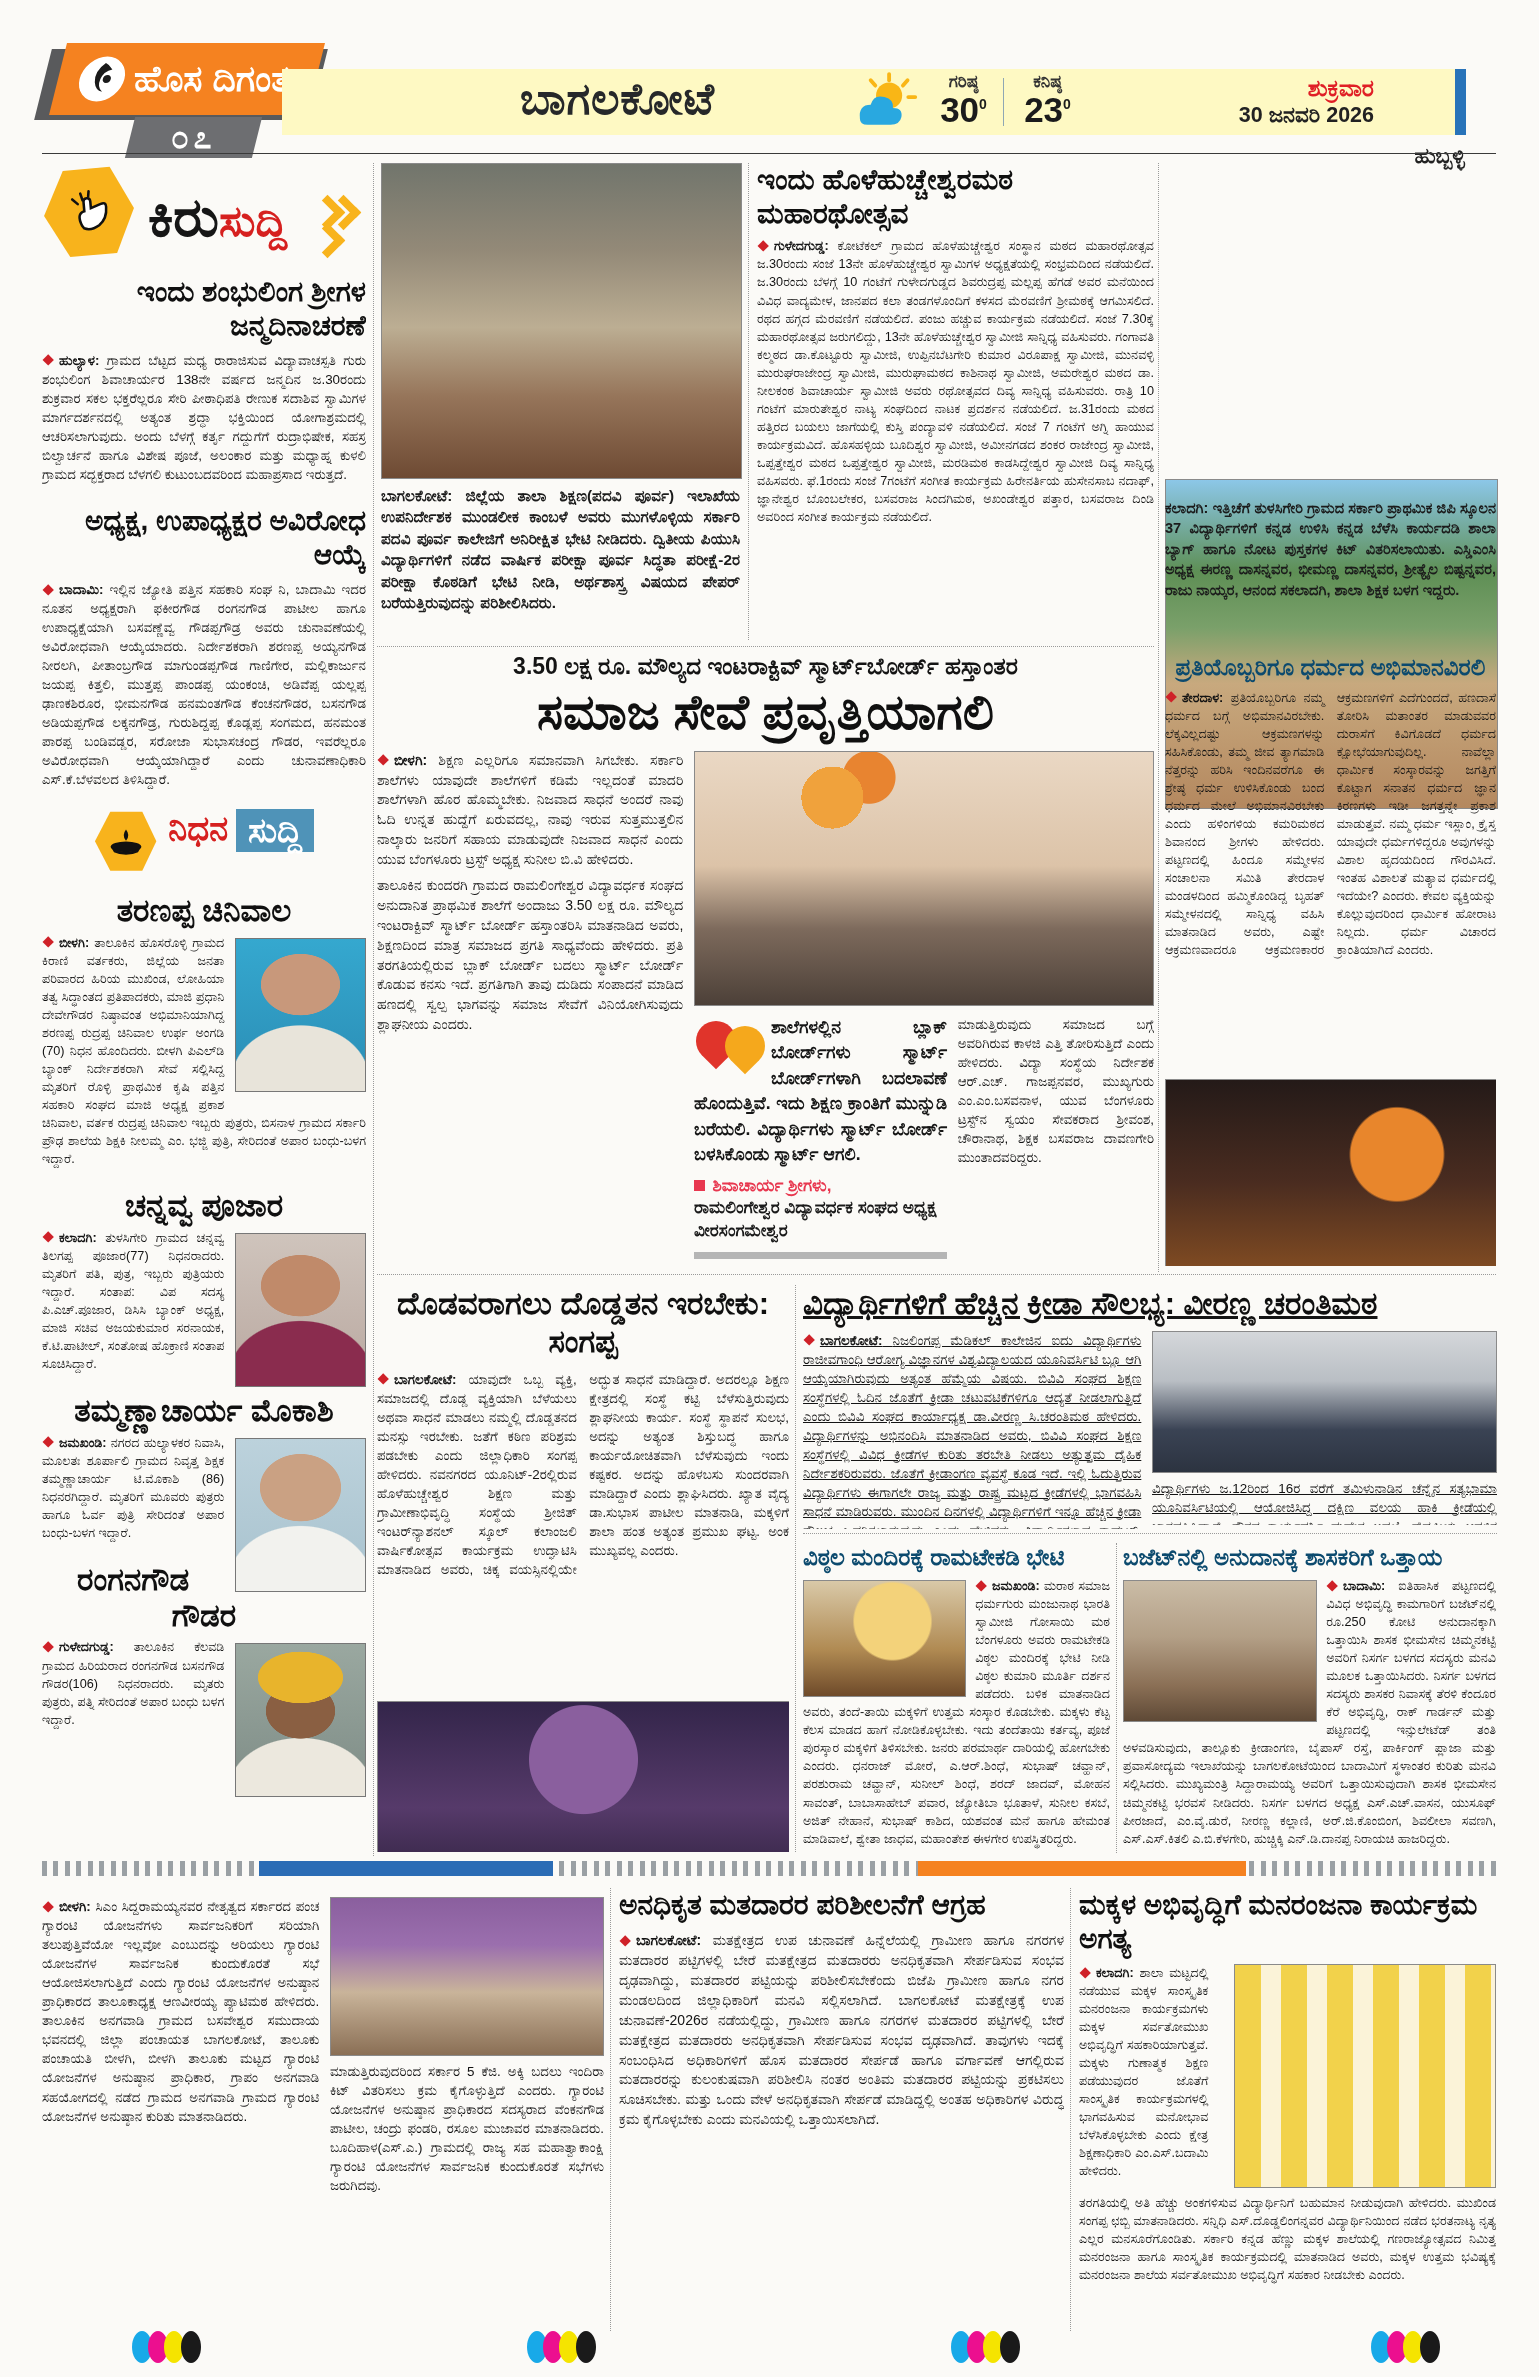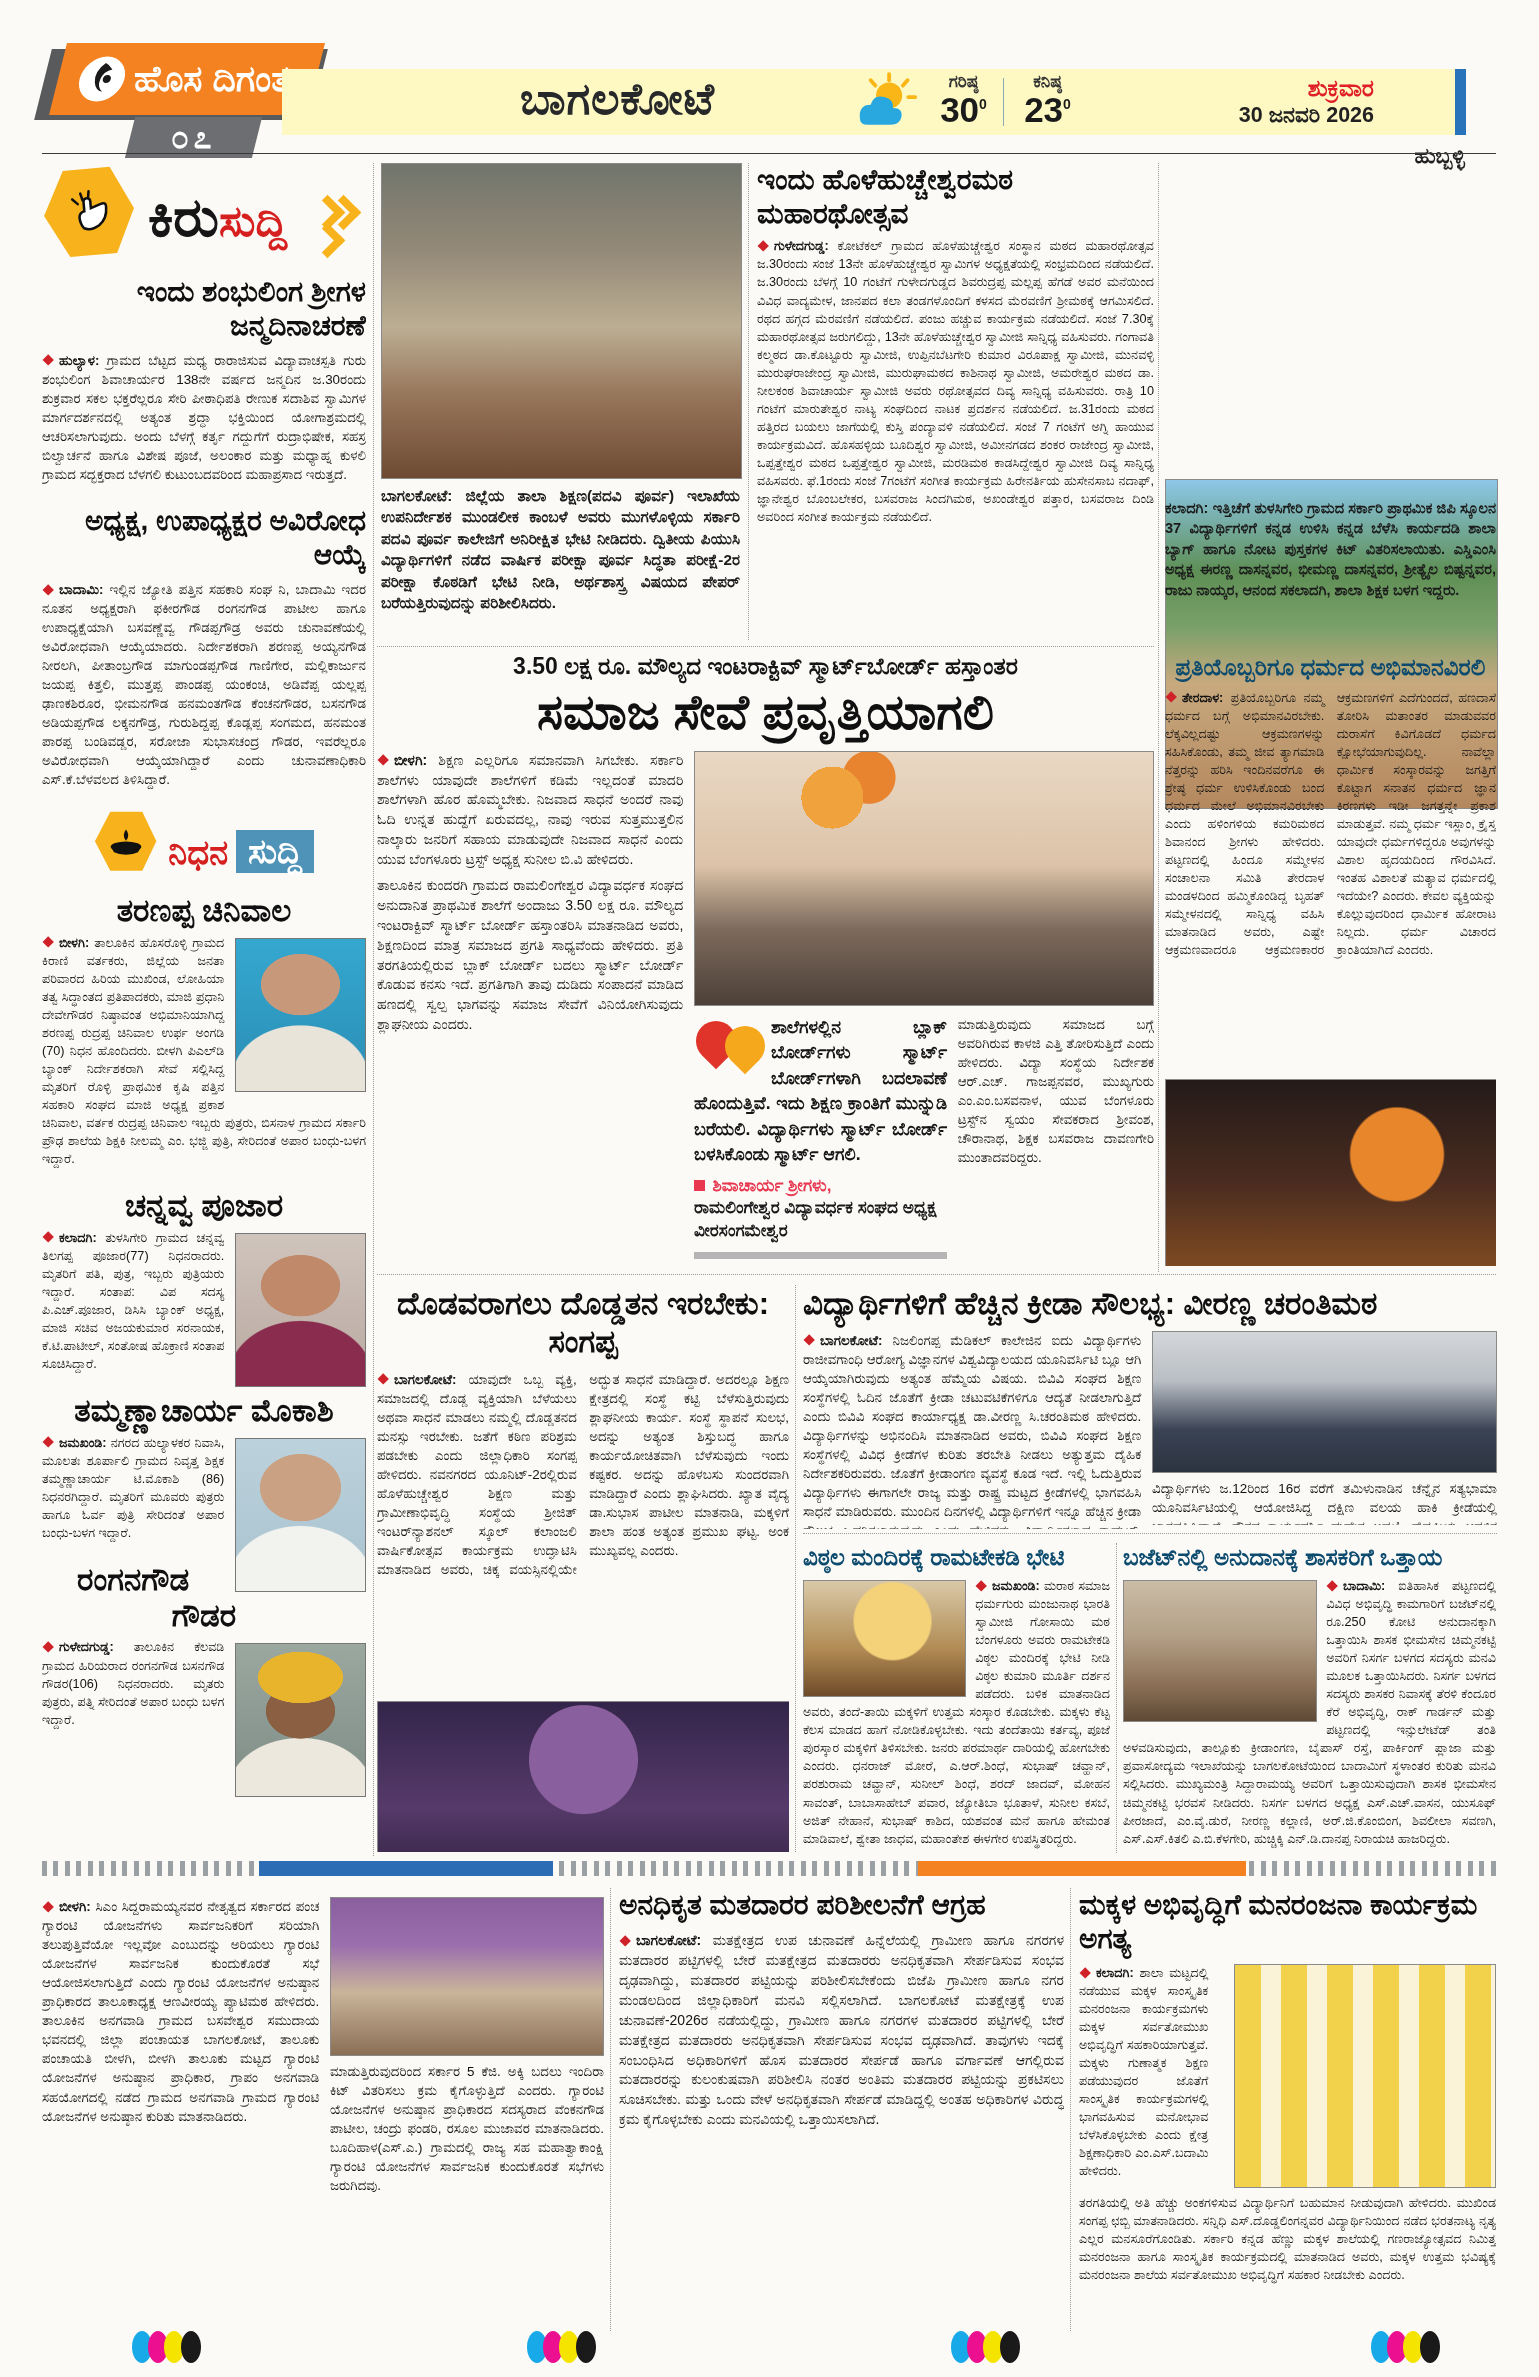--- a/index.html
+++ b/index.html
@@ -168,21 +168,21 @@
       <span class="dl">ಹುಲ್ಯಾಳ:</span>
       <span>ಗ್ರಾಮದ ಬೆಟ್ಟದ ಮಧ್ಯ ರಾರಾಜಿಸುವ ವಿದ್ಯಾವಾಚಸ್ಪತಿ ಗುರು ಶಂಭುಲಿಂಗ ಶಿವಾಚಾರ್ಯರ 138ನೇ ವರ್ಷದ ಜನ್ಮದಿನ ಜ.30ರಂದು ಶುಕ್ರವಾರ ಸಕಲ ಭಕ್ತರೆಲ್ಲರೂ ಸೇರಿ ಪೀಠಾಧಿಪತಿ ರೇಣುಕ ಸದಾಶಿವ ಸ್ವಾಮಿಗಳ ಮಾರ್ಗದರ್ಶನದಲ್ಲಿ ಅತ್ಯಂತ ಶ್ರದ್ಧಾ ಭಕ್ತಿಯಿಂದ ಯೋಗಾಶ್ರಮದಲ್ಲಿ ಆಚರಿಸಲಾಗುವುದು. ಅಂದು ಬೆಳಗ್ಗೆ ಕರ್ತೃ ಗದ್ದುಗೆಗೆ ರುದ್ರಾಭಿಷೇಕ, ಸಹಸ್ರ ಬಿಲ್ವಾರ್ಚನೆ ಹಾಗೂ ವಿಶೇಷ ಪೂಜೆ, ಅಲಂಕಾರ ಮತ್ತು ಮಧ್ಯಾಹ್ನ ಕುಳಲಿ ಗ್ರಾಮದ ಸದ್ಭಕ್ತರಾದ ಬೆಳಗಲಿ ಕುಟುಂಬದವರಿಂದ ಮಹಾಪ್ರಸಾದ ಇರುತ್ತದೆ.</span>
     </div>
 
     <div class="h-md" style="text-align:right;margin-top:20px;">ಅಧ್ಯಕ್ಷ, ಉಪಾಧ್ಯಕ್ಷರ ಅವಿರೋಧ ಆಯ್ಕೆ</div>
     <div class="body-txt" style="margin-top:7.7px;">
       <span class="dl">ಬಾದಾಮಿ:</span>
       <span>ಇಲ್ಲಿನ ಜ್ಯೋತಿ ಪತ್ತಿನ ಸಹಕಾರಿ ಸಂಘ ನಿ, ಬಾದಾಮಿ ಇದರ ನೂತನ ಅಧ್ಯಕ್ಷರಾಗಿ ಫಕೀರಗೌಡ ರಂಗನಗೌಡ ಪಾಟೀಲ ಹಾಗೂ ಉಪಾಧ್ಯಕ್ಷೆಯಾಗಿ ಬಸವಣ್ಣೆವ್ವ ಗೌಡಪ್ಪಗೌಡ್ರ ಅವರು ಚುನಾವಣೆಯಲ್ಲಿ ಅವಿರೋಧವಾಗಿ ಆಯ್ಕೆಯಾದರು. ನಿರ್ದೇಶಕರಾಗಿ ಶರಣಪ್ಪ ಅಯ್ಯನಗೌಡ ನೀರಲಗಿ, ಪೀತಾಂಬ್ರಗೌಡ ಮಾಗುಂಡಪ್ಪಗೌಡ ಗಾಣಿಗೇರ, ಮಲ್ಲಿಕಾರ್ಜುನ ಜಯಪ್ಪ ಕಿತ್ತಲಿ, ಮುತ್ತಪ್ಪ ಪಾಂಡಪ್ಪ ಯಂಕಂಚಿ, ಅಡಿವೆಪ್ಪ ಯಲ್ಲಪ್ಪ ಢಾಣಕಶಿರೂರ, ಭೀಮನಗೌಡ ಹನಮಂತಗೌಡ ಕೆಂಚನಗೌಡರ, ಬಸನಗೌಡ ಅಡಿಯಪ್ಪಗೌಡ ಲಕ್ಕನಗೌಡ್ರ, ಗುರುಶಿದ್ದಪ್ಪ ಕೊಡ್ಲಪ್ಪ ಸಂಗಮದ, ಹನಮಂತ ಪಾರಪ್ಪ ಬಂಡಿವಡ್ಡರ, ಸರೋಜಾ ಸುಭಾಸಚಂದ್ರ ಗೌಡರ, ಇವರೆಲ್ಲರೂ ಅವಿರೋಧವಾಗಿ ಆಯ್ಕೆಯಾಗಿದ್ದಾರೆ ಎಂದು ಚುನಾವಣಾಧಿಕಾರಿ ಎಸ್.ಕೆ.ಬೆಳವಲದ ತಿಳಿಸಿದ್ದಾರೆ.</span>
     </div>
 
-    <div style="display:flex;align-items:flex-end;justify-content:center;margin:20px 0 3.1px 0;">
+    <div style="display:flex;align-items:flex-start;justify-content:center;margin:20px 0 3.1px 0;">
       <div class="hex" style="width:64px;height:64px;">
         <svg width="40" height="31" viewBox="0 0 60 44">
           <path d="M30 4 Q37 13 30 21 Q23 13 30 4 Z" fill="#111"></path>
           <ellipse cx="30" cy="30" rx="23" ry="8" fill="#111"></ellipse>
           <path d="M8 31 Q30 44 52 31 L48 38 Q30 46 12 38 Z" fill="#111"></path>
         </svg>
       </div>
       <span class="nid-word1">ನಿಧನ</span>
       <span class="nid-word2">ಸುದ್ದಿ</span>
     </div>
@@ -282,21 +282,21 @@
     <div class="body-txt two-col clip" style="margin-top:9.2px;height:322px;">
       <span class="dl">ಬಾಗಲಕೋಟೆ:</span>
       <span>ಯಾವುದೇ ಒಬ್ಬ ವ್ಯಕ್ತಿ, ಸಮಾಜದಲ್ಲಿ ದೊಡ್ಡ ವ್ಯಕ್ತಿಯಾಗಿ ಬೆಳೆಯಲು ಅಥವಾ ಸಾಧನೆ ಮಾಡಲು ನಮ್ಮಲ್ಲಿ ದೊಡ್ಡತನದ ಮನಸ್ಸು ಇರಬೇಕು. ಜತೆಗೆ ಕಠಿಣ ಪರಿಶ್ರಮ ಪಡಬೇಕು ಎಂದು ಜಿಲ್ಲಾಧಿಕಾರಿ ಸಂಗಪ್ಪ ಹೇಳಿದರು. ನವನಗರದ ಯೂನಿಟ್-2ರಲ್ಲಿರುವ ಹೊಳೆಹುಚ್ಚೇಶ್ವರ ಶಿಕ್ಷಣ ಮತ್ತು ಗ್ರಾಮೀಣಾಭಿವೃದ್ಧಿ ಸಂಸ್ಥೆಯ ಶ್ರೀಜಿತ್ ಇಂಟರ್‌ನ್ಯಾಶನಲ್ ಸ್ಕೂಲ್ ಕಲಾಂಜಲಿ ವಾರ್ಷಿಕೋತ್ಸವ ಕಾರ್ಯಕ್ರಮ ಉದ್ಘಾಟಿಸಿ ಮಾತನಾಡಿದ</span>
       <span>ಅವರು, ಚಿಕ್ಕ ವಯಸ್ಸಿನಲ್ಲಿಯೇ ಅದ್ಭುತ ಸಾಧನೆ ಮಾಡಿದ್ದಾರೆ. ಅದರಲ್ಲೂ ಶಿಕ್ಷಣ ಕ್ಷೇತ್ರದಲ್ಲಿ ಸಂಸ್ಥೆ ಕಟ್ಟಿ ಬೆಳೆಸುತ್ತಿರುವುದು ಶ್ಲಾಘನೀಯ ಕಾರ್ಯ. ಸಂಸ್ಥೆ ಸ್ಥಾಪನೆ ಸುಲಭ, ಅದನ್ನು ಅತ್ಯಂತ ಶಿಸ್ತುಬದ್ಧ ಹಾಗೂ ಕಾರ್ಯಯೋಚಿತವಾಗಿ ಬೆಳೆಸುವುದು ಇಂದು ಕಷ್ಟಕರ. ಅದನ್ನು ಹೊಳಬಸು ಸುಂದರವಾಗಿ ಮಾಡಿದ್ದಾರೆ ಎಂದು ಶ್ಲಾಘಿಸಿದರು. ಖ್ಯಾತ ವೈದ್ಯ ಡಾ.ಸುಭಾಸ ಪಾಟೀಲ ಮಾತನಾಡಿ, ಮಕ್ಕಳಿಗೆ ಶಾಲಾ ಹಂತ ಅತ್ಯಂತ ಪ್ರಮುಖ ಘಟ್ಟ. ಅಂಕ ಮುಖ್ಯವಲ್ಲ ಎಂದರು.</span>
     </div>
     <div class="ph ph-kalanjali" style="width:411px;height:192px;margin-top:9.2px;"></div>
   </div>
 
   <div class="abs vdot" style="left:795px;top:1285px;height:567px;"></div>
 
-  <div class="abs clip" style="left:803px;top:1285px;width:694px;height:244px;">
+  <div class="abs clip" style="left:803px;top:1285px;width:694px;height:244px;text-decoration:underline;">
     <div class="h-lg">ವಿದ್ಯಾರ್ಥಿಗಳಿಗೆ ಹೆಚ್ಚಿನ ಕ್ರೀಡಾ ಸೌಲಭ್ಯ: ವೀರಣ್ಣ ಚರಂತಿಮಠ</div>
     <div style="display:flex;margin-top:7.7px;">
       <div style="width:339px;padding-right:10.7px;" class="body-txt">
         <span class="dl">ಬಾಗಲಕೋಟೆ:</span>
         <span>ನಿಜಲಿಂಗಪ್ಪ ಮೆಡಿಕಲ್ ಕಾಲೇಜಿನ ಐದು ವಿದ್ಯಾರ್ಥಿಗಳು ರಾಜೀವಗಾಂಧಿ ಆರೋಗ್ಯ ವಿಜ್ಞಾನಗಳ ವಿಶ್ವವಿದ್ಯಾಲಯದ ಯೂನಿವರ್ಸಿಟಿ ಬ್ಲೂ ಆಗಿ ಆಯ್ಕೆಯಾಗಿರುವುದು ಅತ್ಯಂತ ಹೆಮ್ಮೆಯ ವಿಷಯ. ಬಿವಿವಿ ಸಂಘದ ಶಿಕ್ಷಣ ಸಂಸ್ಥೆಗಳಲ್ಲಿ ಓದಿನ ಜೊತೆಗೆ ಕ್ರೀಡಾ ಚಟುವಟಿಕೆಗಳಿಗೂ ಆದ್ಯತೆ ನೀಡಲಾಗುತ್ತಿದೆ ಎಂದು ಬಿವಿವಿ ಸಂಘದ ಕಾರ್ಯಾಧ್ಯಕ್ಷ ಡಾ.ವೀರಣ್ಣ ಸಿ.ಚರಂತಿಮಠ ಹೇಳಿದರು.</span>
         <span>ವಿದ್ಯಾರ್ಥಿಗಳನ್ನು ಅಭಿನಂದಿಸಿ ಮಾತನಾಡಿದ ಅವರು, ಬಿವಿವಿ ಸಂಘದ ಶಿಕ್ಷಣ ಸಂಸ್ಥೆಗಳಲ್ಲಿ ವಿವಿಧ ಕ್ರೀಡೆಗಳ ಕುರಿತು ತರಬೇತಿ ನೀಡಲು ಅತ್ಯುತ್ತಮ ದೈಹಿಕ ನಿರ್ದೇಶಕರಿರುವರು. ಜೊತೆಗೆ ಕ್ರೀಡಾಂಗಣ ವ್ಯವಸ್ಥೆ ಕೂಡ ಇದೆ. ಇಲ್ಲಿ ಓದುತ್ತಿರುವ ವಿದ್ಯಾರ್ಥಿಗಳು ಈಗಾಗಲೇ ರಾಜ್ಯ ಮತ್ತು ರಾಷ್ಟ್ರ ಮಟ್ಟದ ಕ್ರೀಡೆಗಳಲ್ಲಿ ಭಾಗವಹಿಸಿ ಸಾಧನೆ ಮಾಡಿರುವರು. ಮುಂದಿನ ದಿನಗಳಲ್ಲಿ ವಿದ್ಯಾರ್ಥಿಗಳಿಗೆ ಇನ್ನೂ ಹೆಚ್ಚಿನ ಕ್ರೀಡಾ ಸೌಲಭ್ಯ ಒದಗಿಸಲಾಗುವುದು ಎಂದು ಹೇಳಿದರು. ವಿದ್ಯಾರ್ಥಿಗಳಾದ ರಾಹುಲ್, ಪ್ರಜ್ವಲ, ವೈಭವ, ರಾಮಕುಮಾರ ಮತ್ತು ವಿಲಾಸ ಯೂನಿವರ್ಸಿಟಿ ಬ್ಲೂ ಆಗಿ ಆಯ್ಕೆಯಾಗಿದ್ದರು.</span>
       </div>
       <div style="width:345px;">
         <div class="ph ph-medals" style="width:343px;height:140px;"></div>
         <div class="body-txt clip" style="margin-top:6.1px;height:46px;">ವಿದ್ಯಾರ್ಥಿಗಳು ಜ.12ರಿಂದ 16ರ ವರೆಗೆ ತಮಿಳುನಾಡಿನ ಚೆನ್ನೈನ ಸತ್ಯಭಾಮಾ ಯೂನಿವರ್ಸಿಟಿಯಲ್ಲಿ ಆಯೋಜಿಸಿದ್ದ ದಕ್ಷಿಣ ವಲಯ ಹಾಕಿ ಕ್ರೀಡೆಯಲ್ಲಿ ಭಾಗವಹಿಸಿದ್ದಾರೆ. ಗೌರವ ಕಾರ್ಯದರ್ಶಿ ಮಹೇಶ ಅಥಣಿ, ವೈದ್ಯಕೀಯ ಆಡಳಿತ ಮಂಡಳಿ ಕಾರ್ಯಾಧ್ಯಕ್ಷ ಅಶೋಕ ಎಂ.ಸಜ್ಜನ (ಬೇವೂರ), ಡಾ.ಶ್ರೀರಾಮ ಕೋರಾ, ಕ್ರೀಡಾ ಸಂಯೋಜಕ ಡಾ.ಸಂತೋಷ ಶೀಲವಂತ ಮತ್ತು ದೈಹಿಕ ನಿರ್ದೇಶಕ ಡಾ.ವಿಜಯಕುಮಾರ ಹಿರೇಮಠ ಅಭಿನಂದಿಸಿರುವರು.</div>

